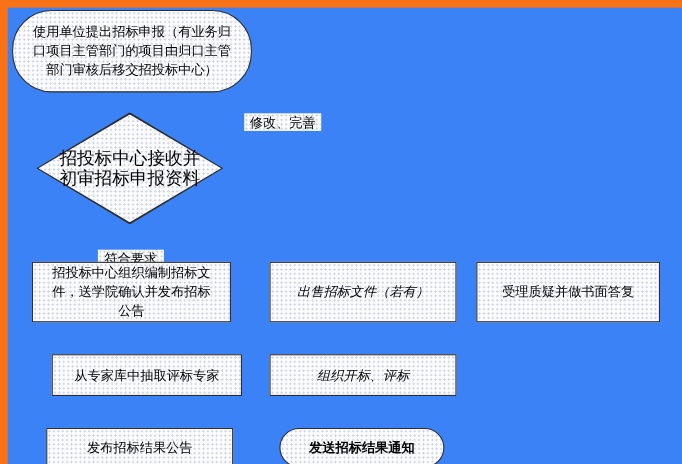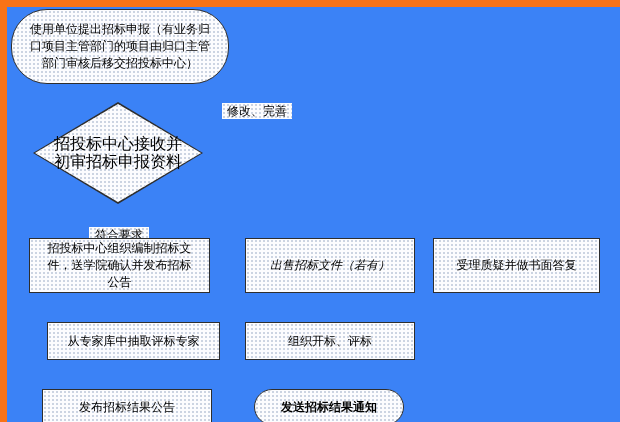--- a/index.html
+++ b/index.html
@@ -72,21 +72,21 @@
     white-space:pre-line;
   }
   
   .n-start{left:4px;top:2px;width:218px;height:75px;border-radius:36px;}
   .l-revise{left:215px;top:96px;width:70px;height:16px;}
   .l-meets{left:82px;top:220px;width:60px;height:16px;}
   .n-prepare{left:22px;top:231px;width:181px;height:55px;padding:1px 4px;}
   .n-sell{left:238px;top:231px;width:170px;height:55px;font-style:italic;}
   .n-queries{left:426px;top:231px;width:167px;height:55px;}
   .n-experts{left:26px;top:315px;width:173px;height:38px;margin-left:14px;}
-  .n-open{left:238px;top:315px;width:170px;height:38px;}
+  .n-open{left:238px;top:315px;width:170px;height:38px;font-style:italic;}
   .n-confirm{left:448px;top:315px;width:169px;height:38px;}
   .n-announce{left:23px;top:382px;width:170px;height:36px;margin-left:12px;}
   .n-end{left:247px;top:382px;width:150px;height:36px;}
 </style>
 </head>
 <body>
 
 <div class="canvas">
 
   <div class="node stadium n-start">使用单位提出招标申报（有业务归

